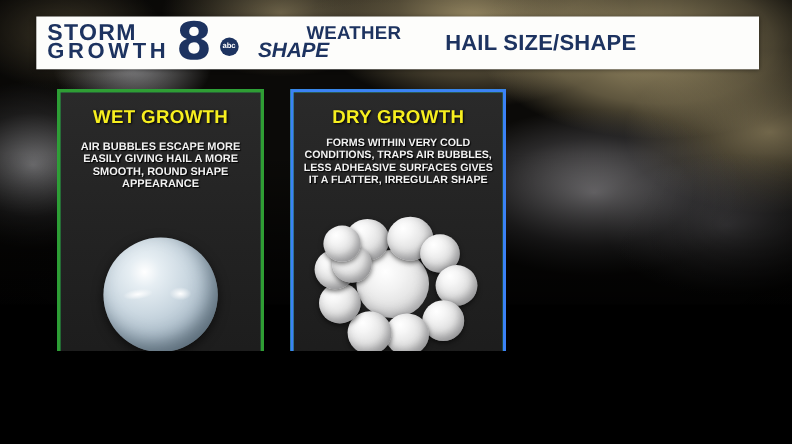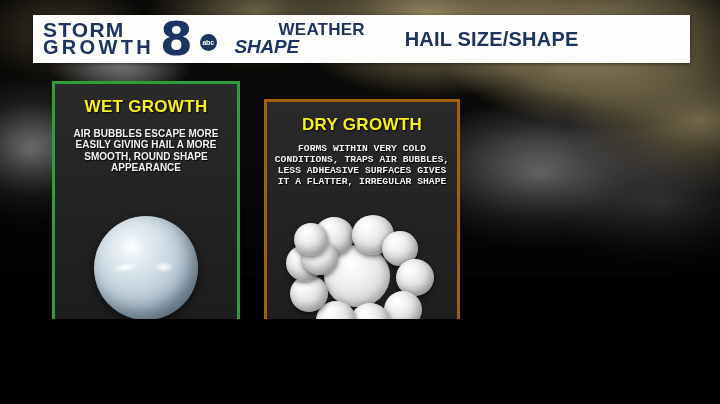--- a/index.html
+++ b/index.html
@@ -107,21 +107,21 @@
     white-space:nowrap;
   }
 
   
   .panel {
     position:absolute;
     background:#22c55e;
     display:flex; flex-direction:column; align-items:flex-start;
   }
   .panel.wet { left:52px; top:81px; width:188px; height:277px; border:3px solid #2f9e34; }
-  .panel.dry { left:264px; top:99px; width:196px; height:274px; border:3px solid #a16207; }
+  .panel.dry { left:264px; top:81px; width:196px; height:274px; border:3px solid #3b82f6; }
 
   .panel-inner {
     position:relative; width:100%; height:100%;
     background:linear-gradient(to bottom,#2a2a2a 0%, #232323 45%, #1b1b1b 100%);
     overflow:hidden;
     display:flex; flex-direction:column; align-items:center;
   }
   .panel-title {
     color:#f7ef1f; font-weight:bold; font-size:17px;
     letter-spacing:0.3px; margin-top:13px;
@@ -131,21 +131,21 @@
   }
   .panel.dry .panel-title { font-size:17px; }
 
   .panel-body {
     color:#f2f2f2; font-weight:bold; font-size:10px;
     line-height:1.14; text-align:center;
     margin-top:11px; padding:0 9px;
     text-shadow:1px 1px 1px rgba(0,0,0,0.95);
     font-family:"Liberation Sans", sans-serif;
   }
-  .panel.dry .panel-body { font-size:9.7px; padding:0 6px; margin-top:8px;font-family:Liberation Mono, monospace; }
+  .panel.dry .panel-body { font-size:9.7px; padding:0 6px; margin-top:8px; }
 
   
   .art { position:relative; flex:1; width:100%; }
 
   .wet-stone {
     position:absolute; left:50%; top:52%;
     transform:translate(-50%,-50%);
     width:104px; height:104px; border-radius:50%;
     background:
       radial-gradient(circle at 36% 30%, #ffffff 0%, #e6eef3 14%, #ccd9e2 38%, #aebfcc 62%, #8da0ae 82%, #64737f 100%);

